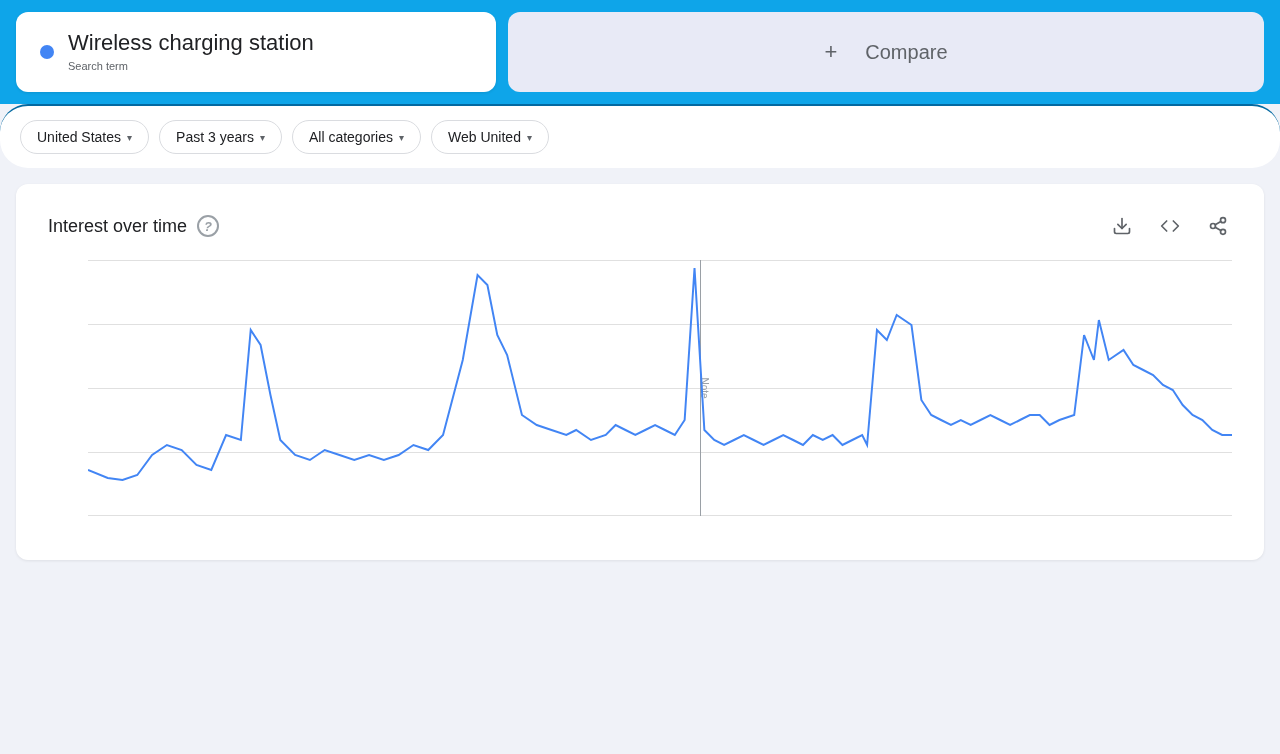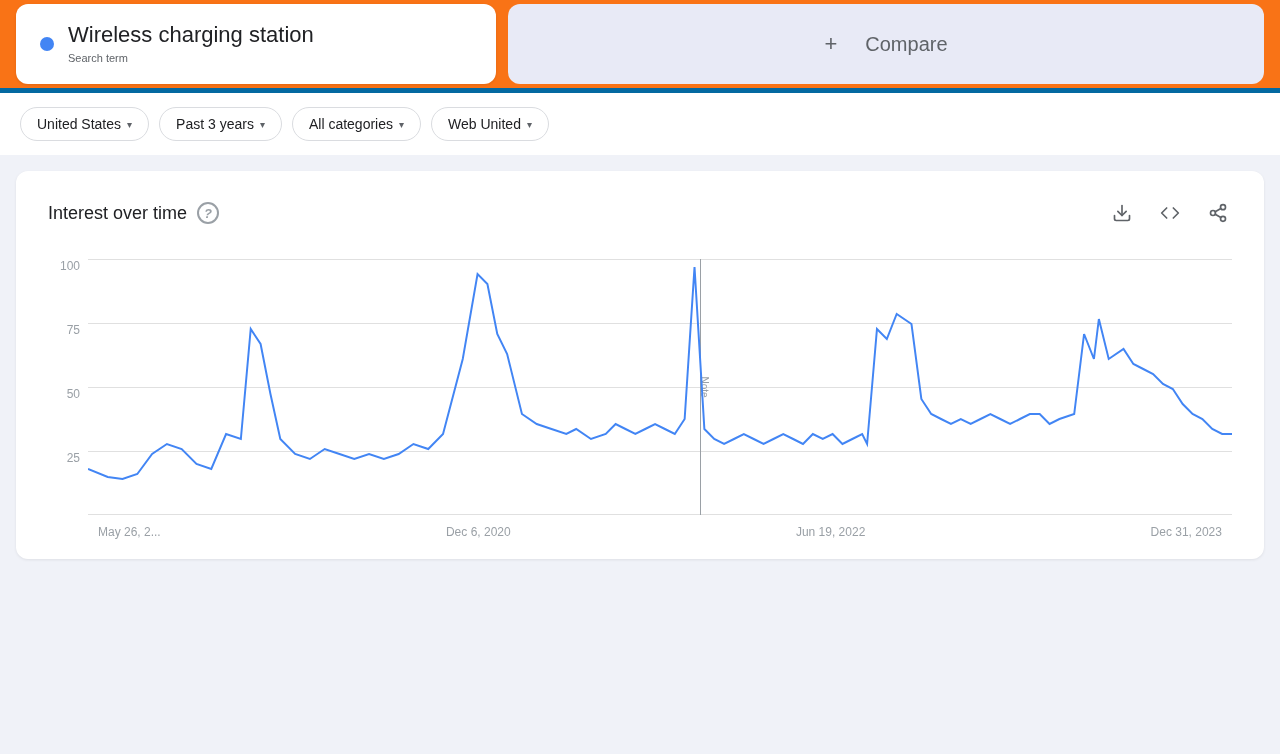--- a/index.html
+++ b/index.html
@@ -6,22 +6,22 @@
     body {
       font-family: 'Google Sans', Arial, sans-serif;
       background: #f0f2f8;
       color: #202124;
       min-height: 754px;
     }
 
     .top-section {
       display: flex;
       gap: 0;
-      padding: 4px 16px;
-      background: #f97316;
+      padding: 12px 16px;
+      background: #0ea5e9;
     }
 
     .search-term-card {
       background: #fff;
       border-radius: 12px;
       padding: 18px 24px;
       display: flex;
       align-items: center;
       gap: 14px;
       flex: 0 0 480px;
@@ -71,21 +71,22 @@
       font-weight: 400;
       margin-left: 20px;
     }
 
     .filters-section {
       background: #fff;
       padding: 14px 20px;
       display: flex;
       gap: 10px;
       align-items: center;
-      border-top: 5px solid #0369a1;
+      border-top: 2px solid #0369a1;
+      border-radius: 28px;
     }
 
     .filter-btn {
       display: flex;
       align-items: center;
       gap: 6px;
       border: 1px solid #dadce0;
       border-radius: 20px;
       padding: 8px 16px;
       background: #fff;
@@ -108,21 +109,21 @@
       background: #fff;
       border-radius: 12px;
       padding: 28px 32px 20px 32px;
       box-shadow: 0 1px 3px rgba(0,0,0,0.08);
     }
 
     .chart-header {
       display: flex;
       align-items: center;
       justify-content: space-between;
-      margin-bottom: 32px;
+      margin-bottom: 20px;
     }
 
     .chart-title-area {
       display: flex;
       align-items: center;
       gap: 10px;
     }
 
     .chart-title {
       font-size: 18px;
@@ -313,27 +314,20 @@
             <circle cx="18" cy="19" r="3"></circle>
             <line x1="8.59" y1="13.51" x2="15.42" y2="17.49"></line>
             <line x1="15.41" y1="6.51" x2="8.59" y2="10.49"></line>
           </svg>
         </button>
       </div>
     </div>
 
     <div class="chart-area">
 
-      <div class="y-axis-labels">
-        <span class="y-label">100</span>
-        <span class="y-label">75</span>
-        <span class="y-label">50</span>
-        <span class="y-label">25</span>
-        <span class="y-label"></span>
-      </div>
 
       <div class="chart-inner">
 
         <div class="grid-lines">
           <div class="grid-line" style="top: 0%"></div>
           <div class="grid-line" style="top: 25%"></div>
           <div class="grid-line" style="top: 50%"></div>
           <div class="grid-line" style="top: 75%"></div>
           <div class="grid-line" style="top: 100%; transform: translateY(-1px);"></div>
         </div>
@@ -441,22 +435,16 @@
               1100,130
               1110,145
               1120,155
               1130,160
               1140,170
               1150,175
               1160,175
             "></polyline>
         </svg>
 
-        <div class="x-axis-labels">
-          <span class="x-label">May 26, 2...</span>
-          <span class="x-label">Dec 6, 2020</span>
-          <span class="x-label">Jun 19, 2022</span>
-          <span class="x-label">Dec 31, 2023</span>
-        </div>
       </div>
     </div>
   </div>
 </div>
 
 </body></html>

